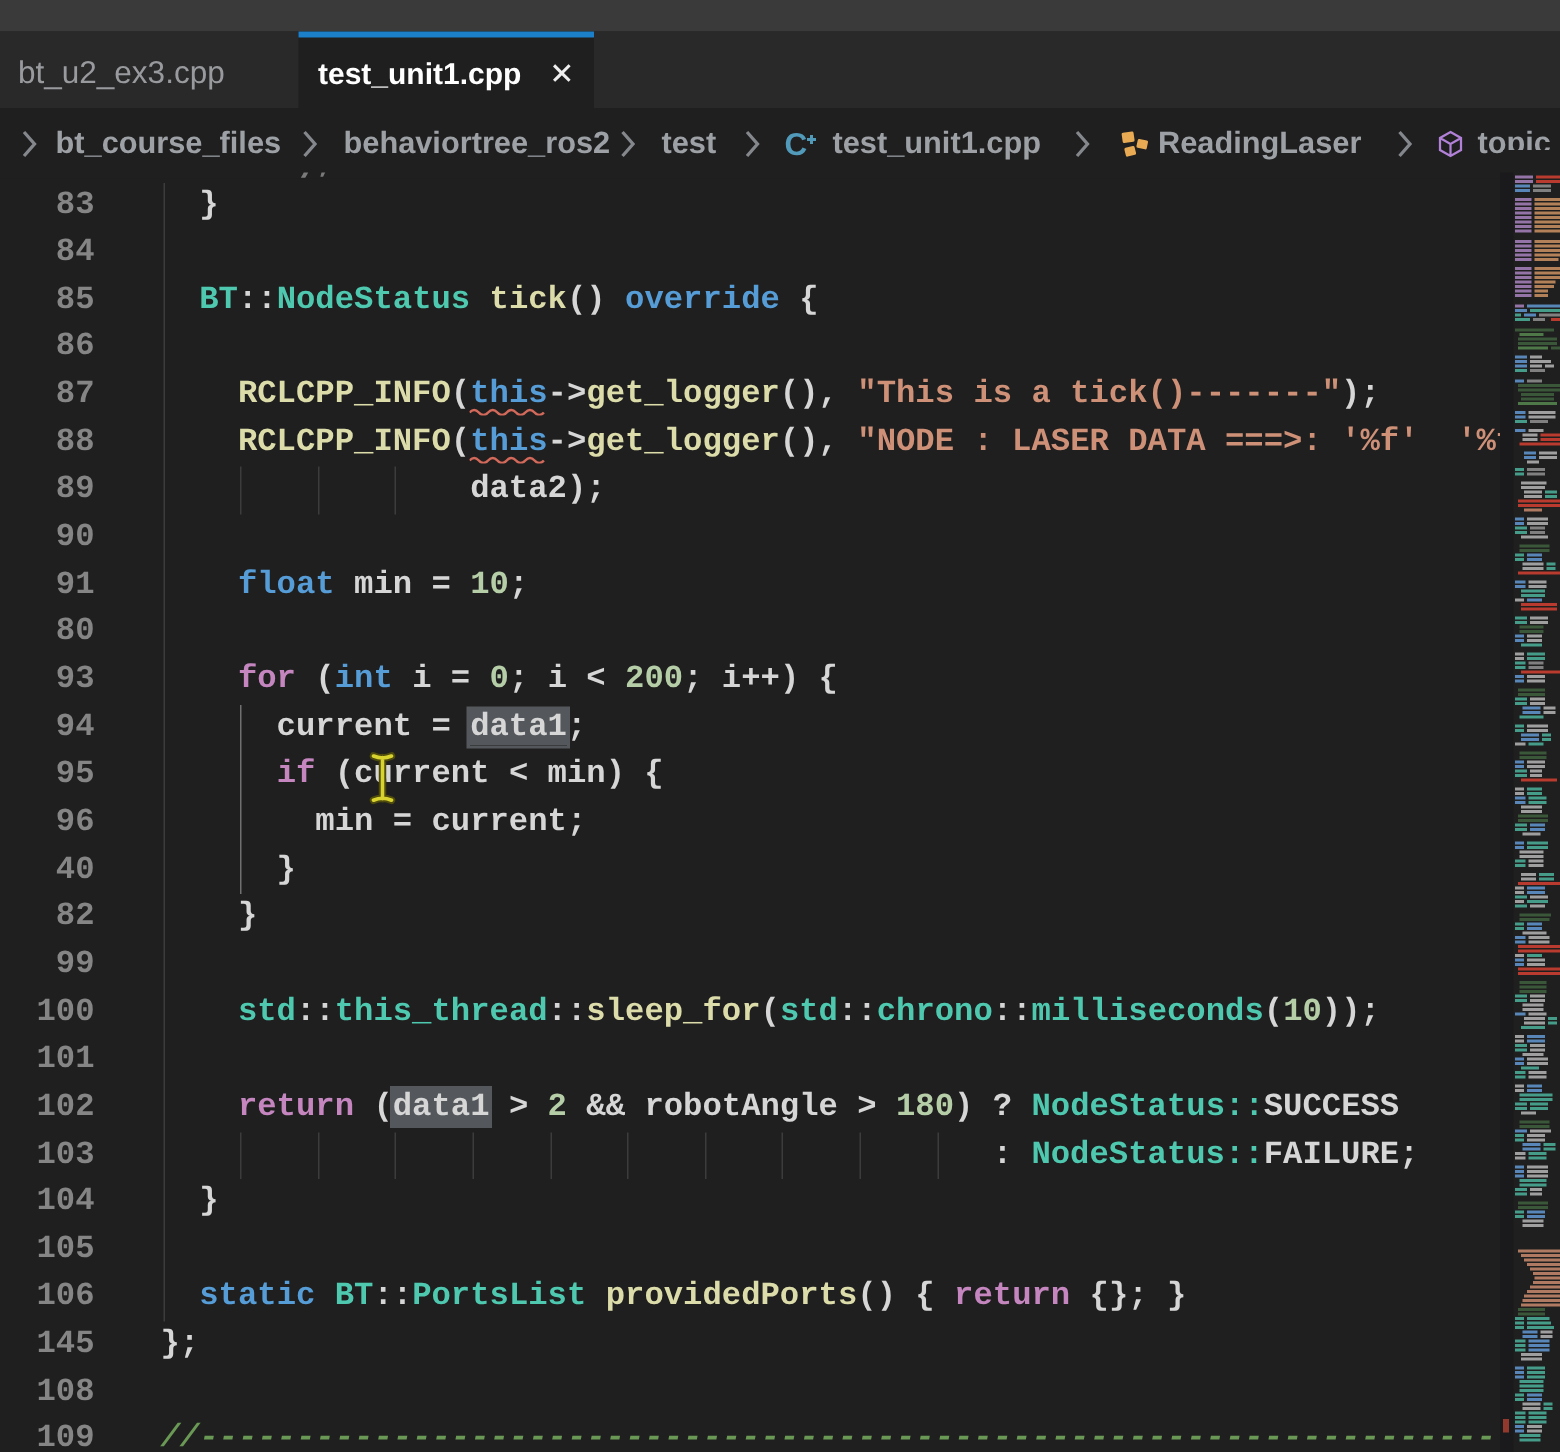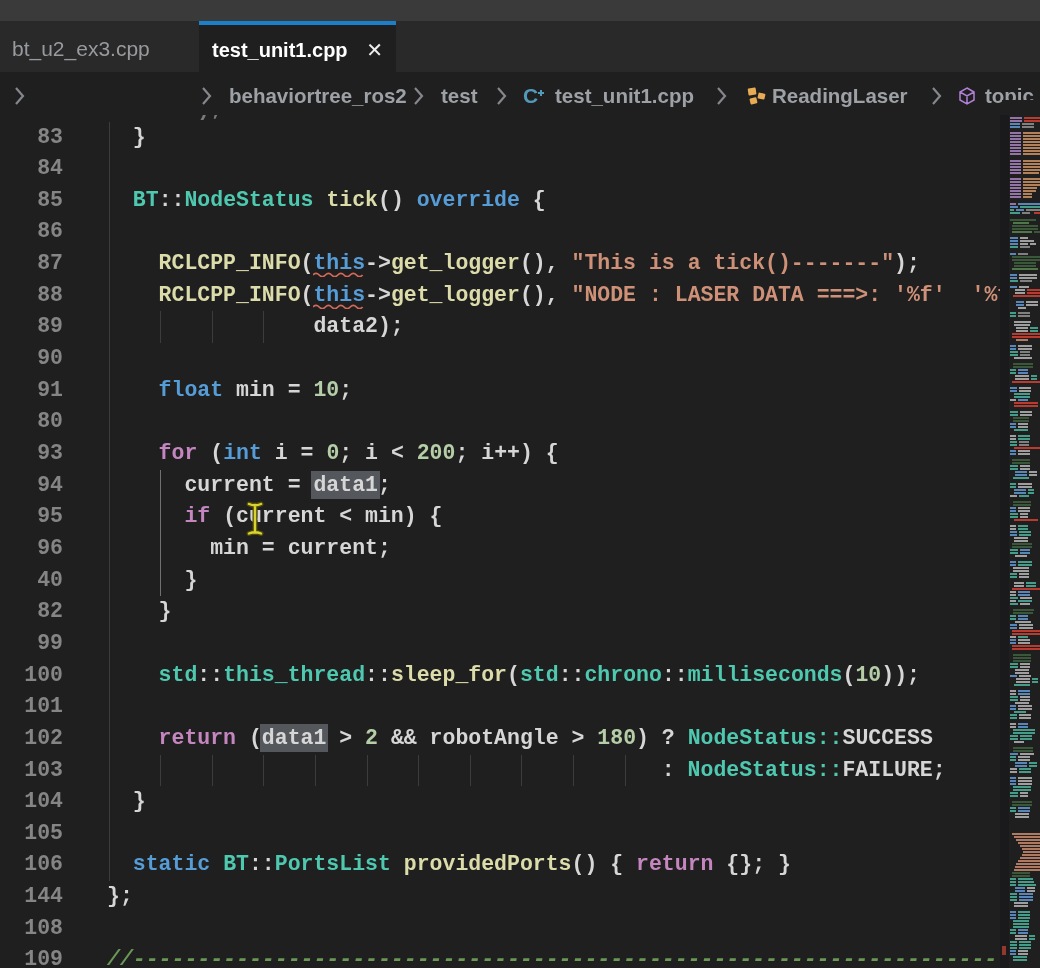--- a/index.html
+++ b/index.html
@@ -22,20 +22,21 @@
 <div id="root">
 <div id="topstrip"></div>
 <div id="tabbar">
   <div id="tab1">bt_u2_ex3.cpp</div>
   <div id="tab2">test_unit1.cpp<span class="x">✕</span></div>
 </div>
 <div id="crumbs">
   <svg class="it" style="position:absolute;left:13px;top:14px" width="13" height="20" viewBox="0 0 13 20">
         <path d="M3 2 L10 10 L3 18" stroke="#84878c" stroke-width="2.2" fill="none"></path>
       </svg>
+  <span class="it" style="left:37px">bt_course_files</span>
   <svg class="it" style="position:absolute;left:200px;top:14px" width="13" height="20" viewBox="0 0 13 20">
         <path d="M3 2 L10 10 L3 18" stroke="#84878c" stroke-width="2.2" fill="none"></path>
       </svg>
   <span class="it" style="left:229px">behaviortree_ros2</span>
   <svg class="it" style="position:absolute;left:412px;top:14px" width="13" height="20" viewBox="0 0 13 20">
         <path d="M3 2 L10 10 L3 18" stroke="#84878c" stroke-width="2.2" fill="none"></path>
       </svg>
   <span class="it" style="left:441px">test</span>
   <svg class="it" style="position:absolute;left:495px;top:14px" width="13" height="20" viewBox="0 0 13 20">
         <path d="M3 2 L10 10 L3 18" stroke="#84878c" stroke-width="2.2" fill="none"></path>
@@ -101,21 +102,21 @@
 <div class="row" style="top:449.60px"><span class="ln">40</span><span class="code"><span style="color:#d6d6d6">      }</span></span></div>
 <div class="row" style="top:481.25px"><span class="ln">82</span><span class="code"><span style="color:#d6d6d6">    }</span></span></div>
 <div class="row" style="top:512.90px"><span class="ln">99</span><span class="code"></span></div>
 <div class="row" style="top:544.55px"><span class="ln">100</span><span class="code"><span style="color:#d6d6d6">    </span><span style="color:#4ec9b0">std</span><span style="color:#d6d6d6">::</span><span style="color:#4ec9b0">this_thread</span><span style="color:#d6d6d6">::</span><span style="color:#dcdcaa">sleep_for</span><span style="color:#d6d6d6">(</span><span style="color:#4ec9b0">std</span><span style="color:#d6d6d6">::</span><span style="color:#4ec9b0">chrono</span><span style="color:#d6d6d6">::</span><span style="color:#4ec9b0">milliseconds</span><span style="color:#d6d6d6">(</span><span style="color:#b5cea8">10</span><span style="color:#d6d6d6">));</span></span></div>
 <div class="row" style="top:576.20px"><span class="ln">101</span><span class="code"></span></div>
 <div class="row" style="top:607.85px"><span class="ln">102</span><span class="code"><span style="color:#d6d6d6">    </span><span style="color:#c586c0">return</span><span style="color:#d6d6d6"> (</span><span class="hl"><span style="color:#d6d6d6">data1</span></span><span style="color:#d6d6d6"> &gt; </span><span style="color:#b5cea8">2</span><span style="color:#d6d6d6"> &amp;&amp; robotAngle &gt; </span><span style="color:#b5cea8">180</span><span style="color:#d6d6d6">) ? </span><span style="color:#4ec9b0">NodeStatus</span><span style="color:#4ec9b0">::</span><span style="color:#d6d6d6">SUCCESS</span></span></div>
 <div class="row" style="top:639.50px"><span class="ln">103</span><span class="code"><span style="color:#d6d6d6">                                           : </span><span style="color:#4ec9b0">NodeStatus</span><span style="color:#4ec9b0">::</span><span style="color:#d6d6d6">FAILURE</span><span style="color:#d6d6d6">;</span></span></div>
 <div class="row" style="top:671.15px"><span class="ln">104</span><span class="code"><span style="color:#d6d6d6">  }</span></span></div>
 <div class="row" style="top:702.80px"><span class="ln">105</span><span class="code"></span></div>
 <div class="row" style="top:734.45px"><span class="ln">106</span><span class="code"><span style="color:#d6d6d6">  </span><span style="color:#569cd6">static</span><span style="color:#d6d6d6"> </span><span style="color:#4ec9b0">BT</span><span style="color:#d6d6d6">::</span><span style="color:#4ec9b0">PortsList</span><span style="color:#d6d6d6"> </span><span style="color:#dcdcaa">providedPorts</span><span style="color:#d6d6d6">() { </span><span style="color:#c586c0">return</span><span style="color:#d6d6d6"> {}; }</span></span></div>
-<div class="row" style="top:766.10px"><span class="ln">144</span><span class="code"><span style="color:#d6d6d6">};</span></span></div>
+<div class="row" style="top:766.10px"><span class="ln">145</span><span class="code"><span style="color:#d6d6d6">};</span></span></div>
 <div class="row" style="top:797.75px"><span class="ln">108</span><span class="code"></span></div>
 <div class="row" style="top:829.40px"><span class="ln">109</span><span class="code"><span style="color:#6a9955;font-style:italic">//----------------------------------------------------------------------</span></span></div>
 <svg style="position:absolute;left:313px;top:156px" width="54" height="6" viewBox="0 0 54 6">
           <path d="M0 4 q3.1 -3.4 6.2 0 t6.2 0 t6.2 0 t6.2 0 t6.2 0 t6.2 0 t6.2 0 t6.2 0" stroke="#d3695a" stroke-width="1.7" fill="none"></path>
         </svg>
 <svg style="position:absolute;left:313px;top:188px" width="54" height="6" viewBox="0 0 54 6">
           <path d="M0 4 q3.1 -3.4 6.2 0 t6.2 0 t6.2 0 t6.2 0 t6.2 0 t6.2 0 t6.2 0 t6.2 0" stroke="#d3695a" stroke-width="1.7" fill="none"></path>
         </svg>
 </div>
 </div>

